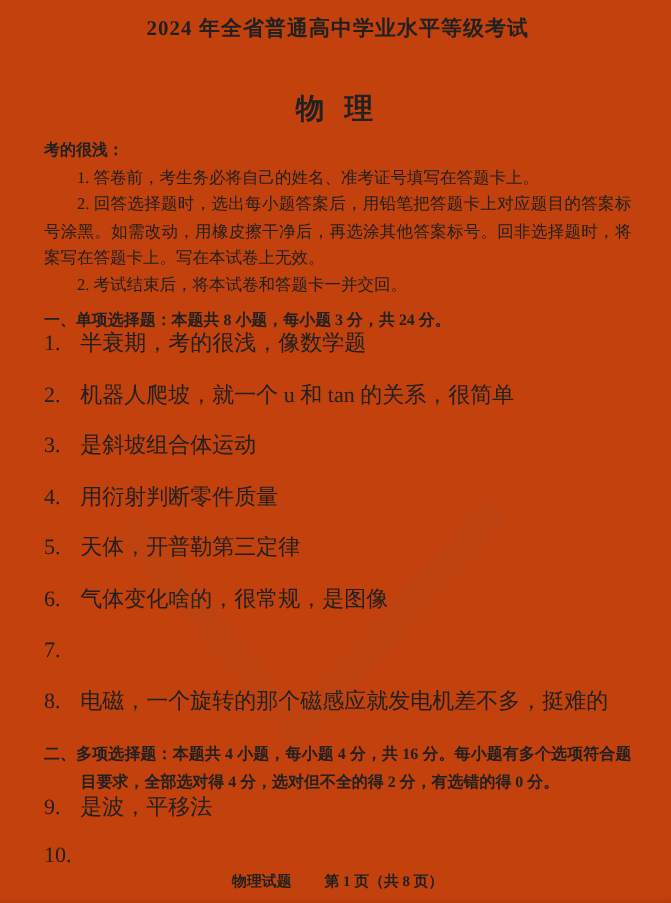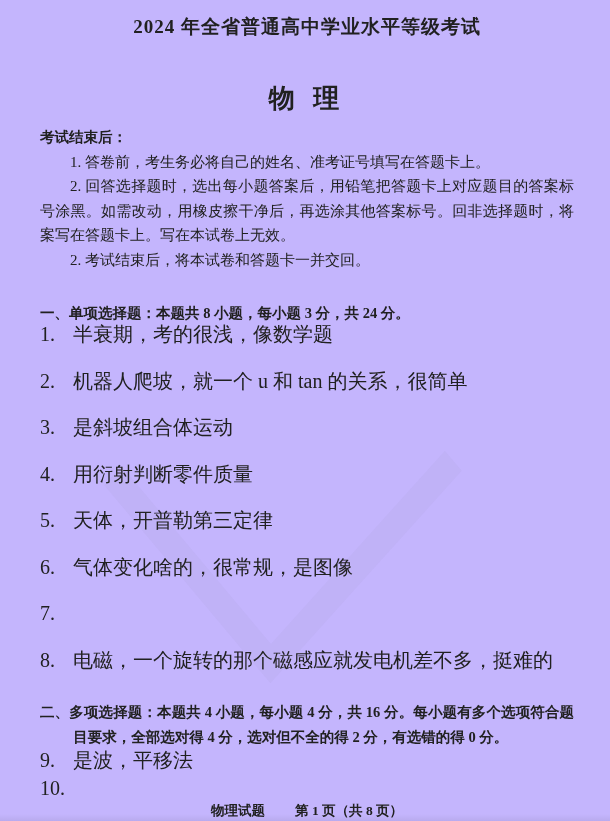--- a/index.html
+++ b/index.html
@@ -5,21 +5,21 @@
   html, body {
     margin: 0;
     padding: 0;
     background: #e8e8e8;
   }
   .page {
     position: relative;
     width: 610px;
     height: 821px;
     margin: 0 auto;
-    background: #c4b5fd;
+    background: #c2410c;
     overflow: hidden;
     font-family: "Liberation Serif", "DejaVu Serif", serif;
     color: #212121;
     box-sizing: border-box;
     padding: 14px 36px 0 40px;
   }
   
   .watermark {
     position: absolute;
     left: 140px;
@@ -66,42 +66,42 @@
     font-size: 15px;
     line-height: 24.5px;
     text-indent: 2em;
     margin: 0;
     text-align: justify;
   }
   .section-heading {
     font-size: 14.5px;
     font-weight: bold;
     line-height: 22px;
-    margin-top: 30px;
+    margin-top: 8px;
   }
   .section-heading.wrapped {
     line-height: 25px;
     padding-left: 2.3em;
     text-indent: -2.3em;
     text-align: justify;
   }
   .question {
     font-size: 20px;
     line-height: 20px;
     margin: 0 0 26.5px 0;
   }
   .question:first-of-type {
     margin-top: 6px;
   }
   .q-num {
     display: inline-block;
     min-width: 1.1em;
     margin-right: 0.55em;
   }
-  .q9 { margin-bottom: 8px; }
+  .q9 { margin-bottom: 24px; }
   .q10 { margin-bottom: 0; }
   .footer {
     display: flex;
     justify-content: center;
     gap: 30px;
     font-size: 13.5px;
     font-weight: bold;
     line-height: 18px;
     margin-top: 4px;
     text-align: center;
@@ -111,21 +111,21 @@
 <body>
 
 <div class="page">
 
   <div class="watermark"></div>
 
   <div class="exam-title">2024 年全省普通高中学业水平等级考试</div>
 
   <div class="subject-title">物  理</div>
 
-  <div class="notice-heading">考试结束后：</div>
+  <div class="notice-heading">考的很浅：</div>
 
   <p class="notice-item">1. 答卷前，考生务必将自己的姓名、准考证号填写在答题卡上。</p>
   <p class="notice-item">2. 回答选择题时，选出每小题答案后，用铅笔把答题卡上对应题目的答案标号涂黑。如需改动，用橡皮擦干净后，再选涂其他答案标号。回非选择题时，将案写在答题卡上。写在本试卷上无效。</p>
   <p class="notice-item">2. 考试结束后，将本试卷和答题卡一并交回。</p>
 
   <div class="section-heading">一、单项选择题：本题共 8 小题，每小题 3 分，共 24 分。</div>
 
   <p class="question">
     <span class="q-num">1.</span><span>半衰期，考的很浅，像数学题</span>
   </p>

